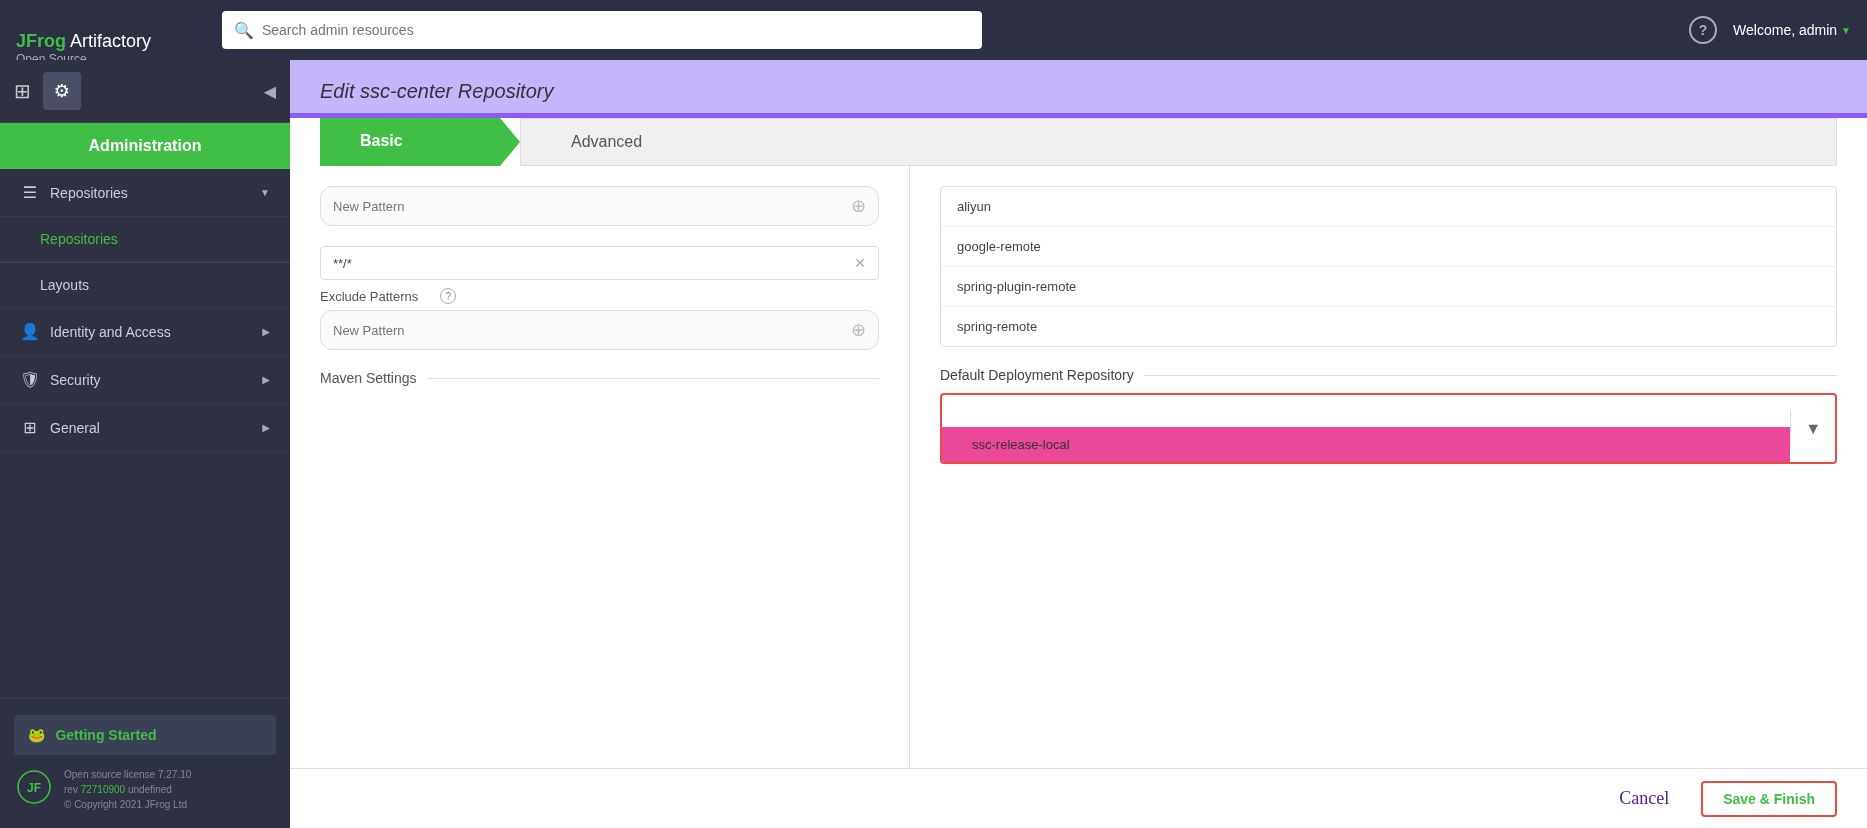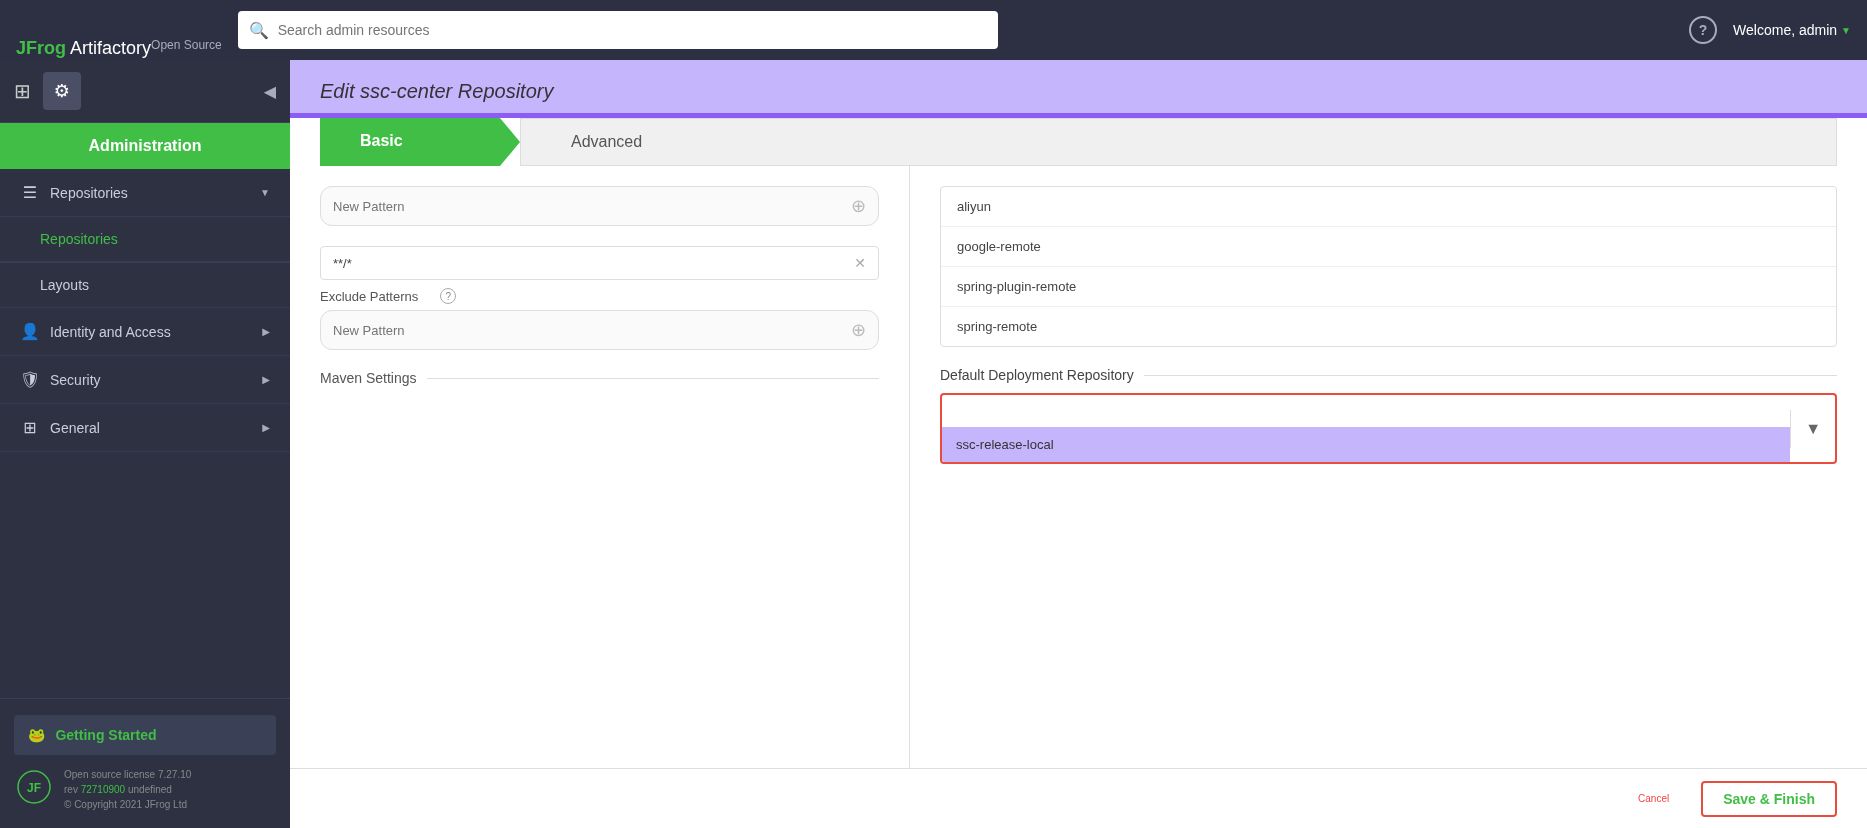--- a/index.html
+++ b/index.html
@@ -10,21 +10,21 @@
       height: 60px;
       background: #2c3042;
       display: flex;
       align-items: center;
       padding: 0 16px;
       flex-shrink: 0;
       gap: 16px;
     }
     .topbar-logo {
       display: flex;
-      flex-direction: row;
+      flex-direction: column;
       min-width: 190px;
       margin-top: 36px;
     }
     .topbar-logo .logo-line1 { color: #fff; font-size: 18px; font-weight: 300; }
     .topbar-logo .logo-line1 span.brand { color: #40be46; font-weight: 700; }
     .topbar-logo .logo-line2 { color: #aab; font-size: 12px; }
     .search-bar {
       flex: 1;
       max-width: 760px;
       height: 38px;
@@ -296,24 +296,24 @@
 
     .deploy-select-wrap {
       border: 2px solid #e74c3c;
       border-radius: 4px;
       display: flex;
       align-items: center;
       overflow: hidden;
     }
     .deploy-value {
       flex: 1;
-      padding: 10px 14px;
+      padding: 10px 30px;
       font-size: 13px;
       color: #333;
-      background: #c4b5fd;
+      background: #ec4899;
       margin-top: 32px;
     }
     .deploy-arrow {
       padding: 10px 14px;
       background: #fff;
       color: #666;
       border-left: 1px solid #ddd;
       cursor: pointer;
     }
 
@@ -325,24 +325,25 @@
       display: flex;
       align-items: center;
       justify-content: flex-end;
       padding: 0 30px;
       gap: 16px;
       flex-shrink: 0;
     }
     .btn-cancel {
       background: transparent;
       border: none;
-      color: #ef4444;
-      font-size: 10px;
+      color: #4c1d95;
+      font-size: 18px;
       cursor: pointer;
       padding: 8px 16px;
+      font-family: Liberation Serif, serif;
     }
     .btn-save {
       background: #fff;
       border: 2px solid #e74c3c;
       color: #40be46;
       font-size: 14px;
       font-weight: 600;
       cursor: pointer;
       padding: 8px 20px;
       border-radius: 4px;

